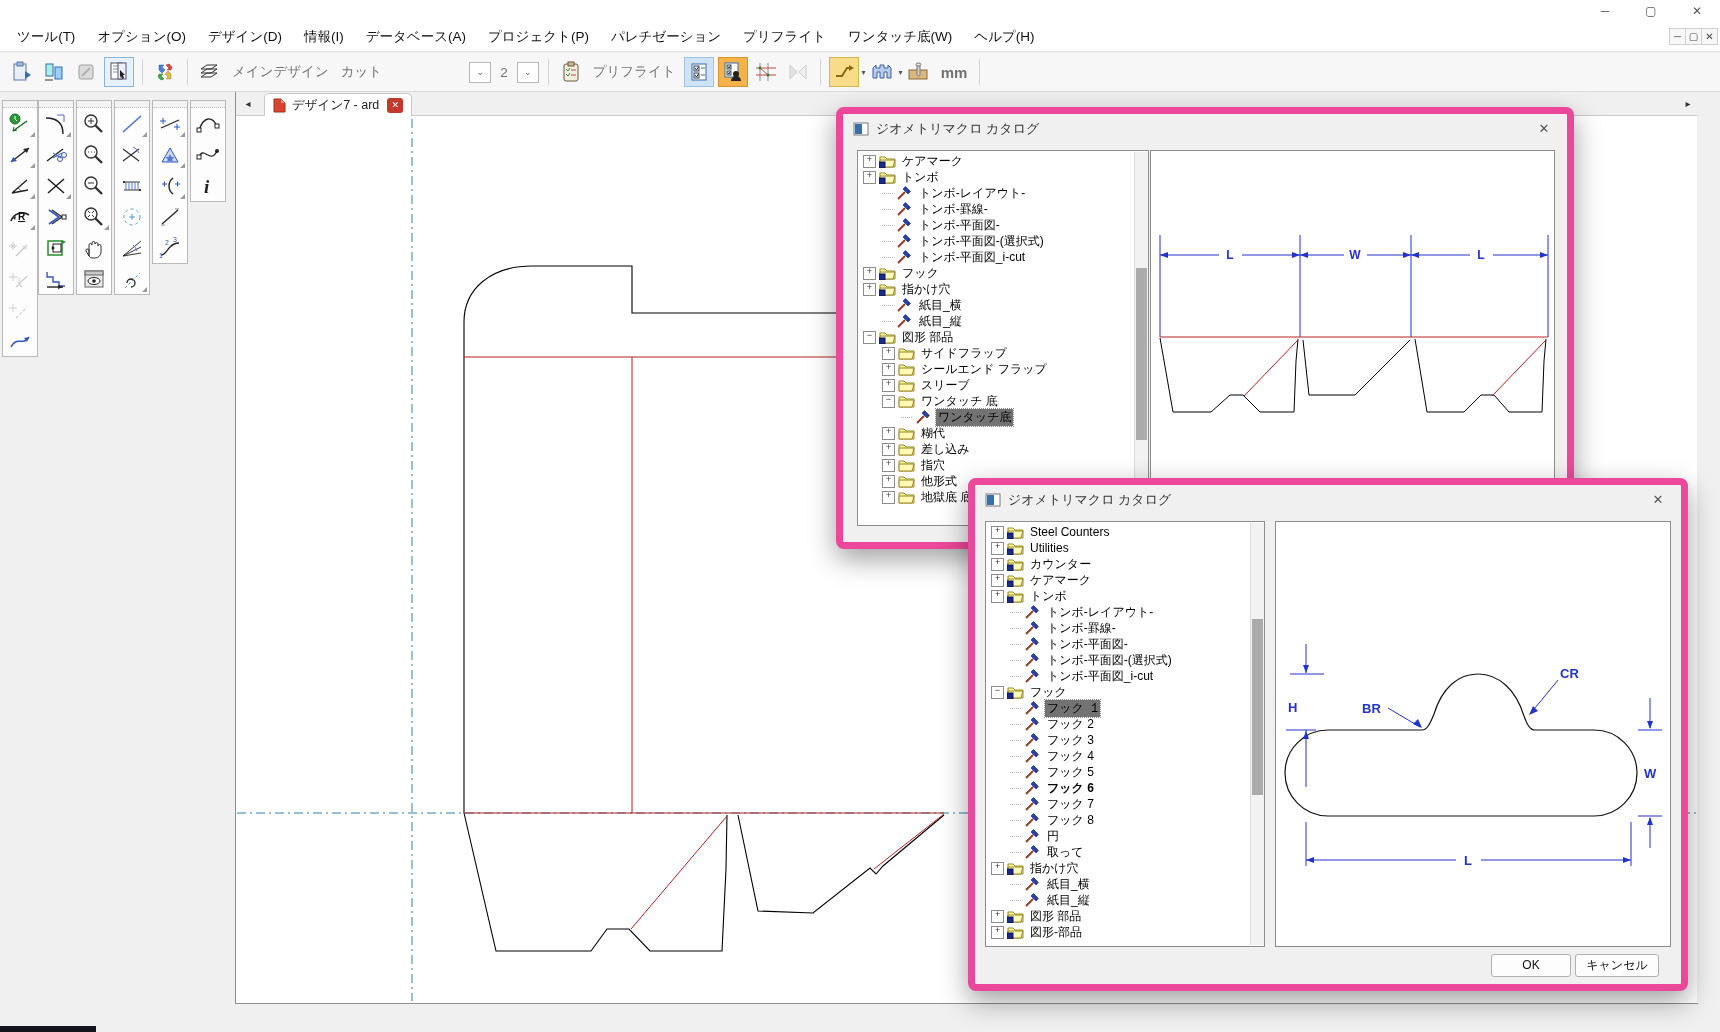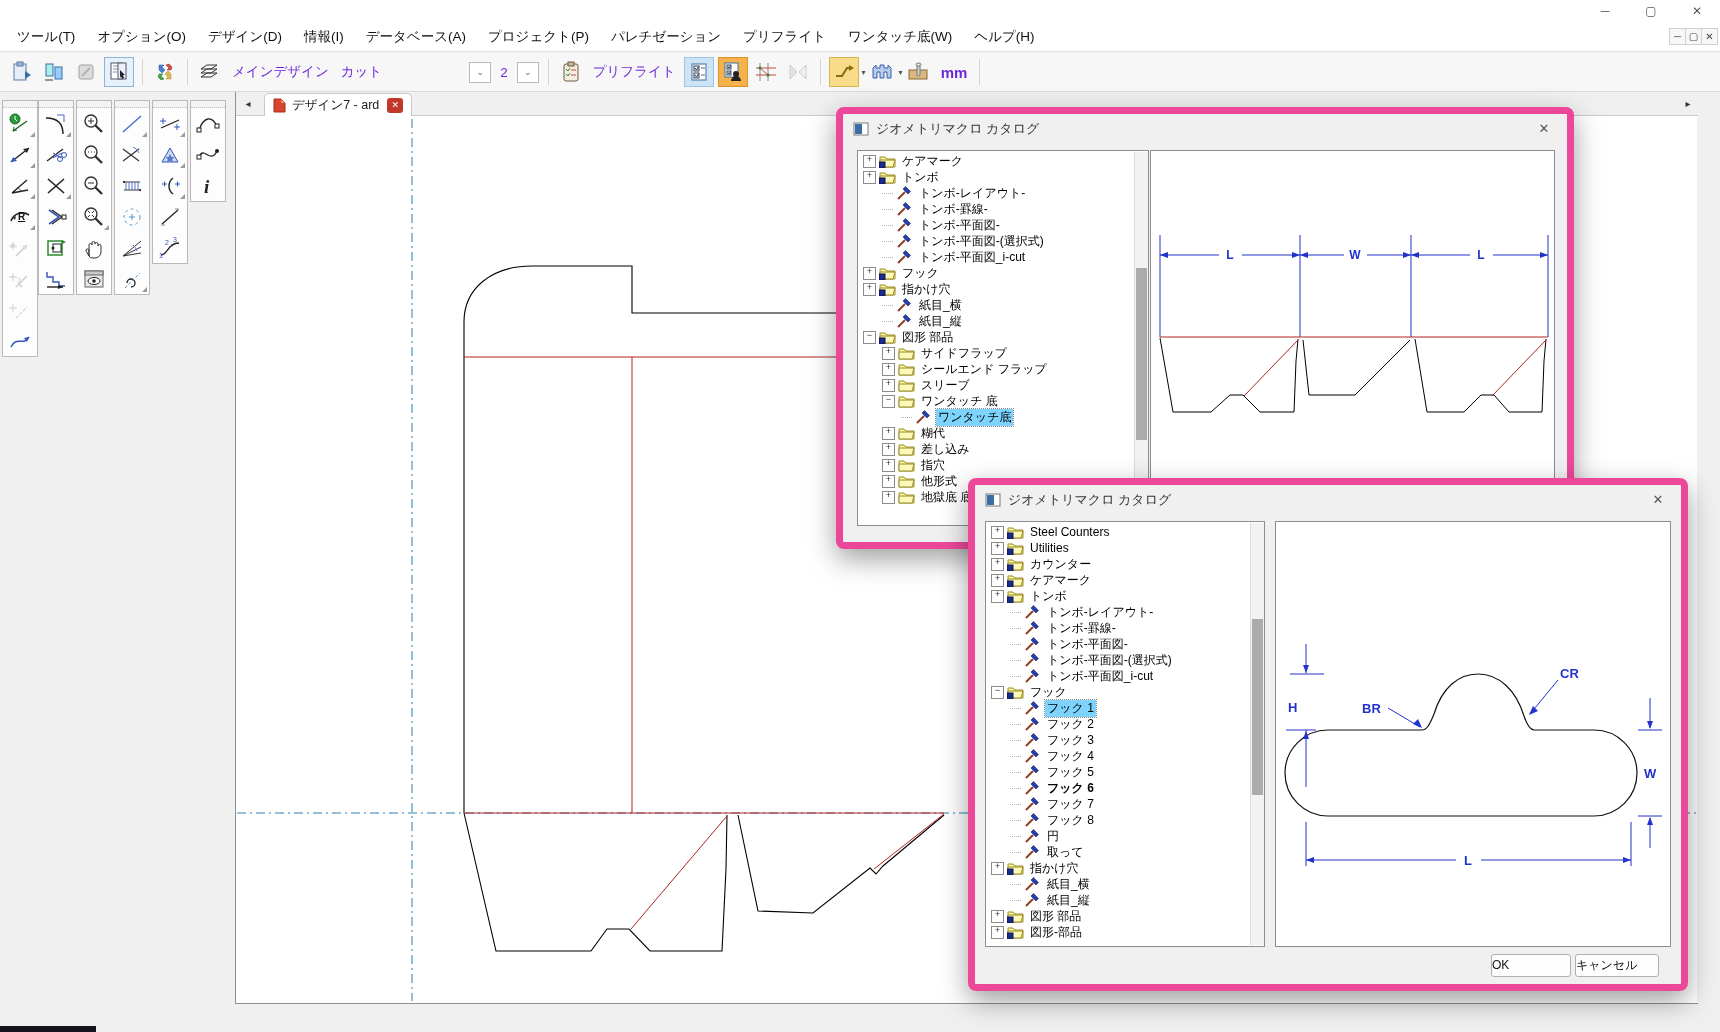--- a/index.html
+++ b/index.html
@@ -16,21 +16,21 @@
     text-align:center;color:#444;border:1px solid #cfcfcf;background:#f7f7f7;}
   
   #toolbar{position:absolute;left:0;top:53px;width:1720px;height:39px;background:#f7f7f7;
     border-bottom:1px solid #d9d9d9;display:flex;align-items:center;padding-left:6px;box-sizing:border-box;}
   .tbtn{width:28px;height:28px;margin:0 2px;display:flex;align-items:center;justify-content:center;flex:0 0 auto;}
   .tbtn.pressed{border:1px solid #8ab4dc;background:#e7f1fa;}
   .tbtn.bgblue{background:#cfe3f7;border:1px solid #9fc4e8;}
   .tbtn.bgorange{background:#f5b24b;border:1px solid #d9952a;}
   .tbtn.bgyellow{background:#f8dc8a;border:1px solid #d8b84e;}
   .tsep{width:1px;height:26px;background:#d5d5d5;margin:0 6px;flex:0 0 auto;}
-  .tlabel{font-size:13.5px;color:#6d28d9;margin:8px 6px;white-space:nowrap;flex:0 0 auto;}
+  .tlabel{font-size:13.5px;color:#737373;margin:8px 6px;white-space:nowrap;flex:0 0 auto;}
   .combo{width:20px;height:19px;border:1px solid #b9b9b9;background:#fff;color:#666;font-size:9px;
     line-height:18px;text-align:center;margin:0 3px;flex:0 0 auto;}
   .dd-arrow{font-size:8px;color:#555;margin-left:1px;flex:0 0 auto;}
   .mm{font-family:Liberation Sans, sans-serif;font-weight:bold;font-size:15px;}
   
   .palcol{position:absolute;background:#fdfdfd;border:1px solid #b9b9b9;}
   .palhandle{height:6px;border-bottom:1px dotted #c0c0c0;background:#f3f3f3;}
   .ptool{width:34px;height:31px;display:flex;align-items:center;justify-content:center;
     position:relative;background:#fdfdfd;}
   .ptool.dis{opacity:.42;filter:grayscale(1);}
@@ -55,25 +55,25 @@
   .dlg-title{height:30px;display:flex;align-items:center;padding:0 10px;}
   .dlg-title .ttext{font-size:13px;color:#333;margin-left:7px;flex:1;}
   .dlg-close{width:26px;height:22px;text-align:center;line-height:22px;color:#555;font-size:13px;}
   .panel{position:absolute;background:#ffffff;border:1px solid #8a8d92;box-sizing:border-box;overflow:hidden;}
   .trow{height:16px;display:flex;align-items:center;white-space:nowrap;}
   .texp{width:11px;height:11px;border:1px solid #8c8c8c;background:#fff;color:#333;font-size:9px;
     line-height:9px;text-align:center;margin:0 3px 0 0;flex:0 0 auto;font-family:"Liberation Mono","DejaVu Sans Mono",monospace;}
   .tdots{width:11px;height:1px;border-bottom:1px dotted #b0b0b0;margin-right:3px;flex:0 0 auto;}
   .tico{width:18px;height:14px;flex:0 0 auto;margin-right:3px;position:relative;}
   .tlab{font-size:12px;color:#000;padding:0 2px;}
-  .tlab.sel{background:#7dd3fc;outline:1px dotted #8a8a8a;}
+  .tlab.sel{background:#737373;outline:1px dotted #8a8a8a;font-family:Liberation Mono, monospace;}
   .scroll{position:absolute;top:1px;bottom:1px;width:13px;background:#f2f2f2;border-left:1px solid #dcdcdc;}
   .thumb{position:absolute;left:1px;width:11px;background:#ababab;}
   .dlg-btn{position:absolute;height:21px;background:#fdfdfd;border:1px solid #b0b0b0;border-radius:3px;
-    font-size:12px;text-align:left;line-height:20px;color:#111;}
+    font-size:12px;text-align:center;line-height:20px;color:#111;}
   
   #statusbar{position:absolute;left:0;top:1005px;width:1720px;height:27px;background:#f0f0f0;
     border-top:1px solid #d2d2d2;display:flex;align-items:center;}
   #status-msg{font-size:13px;color:#111;margin-left:8px;}
   #taskbar-frag{position:absolute;left:0;top:1026px;width:96px;height:6px;background:#14141e;}
 </style>
 </head>
 <body>
 
 <div id="screen">

